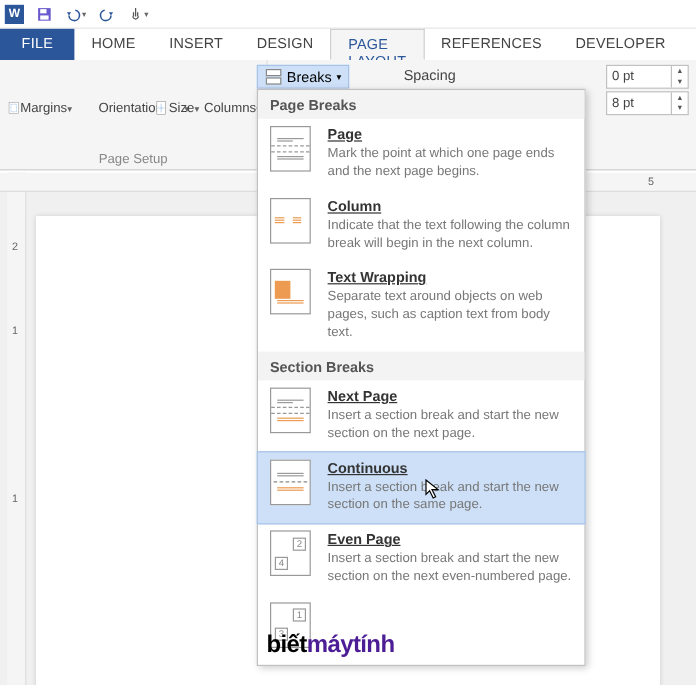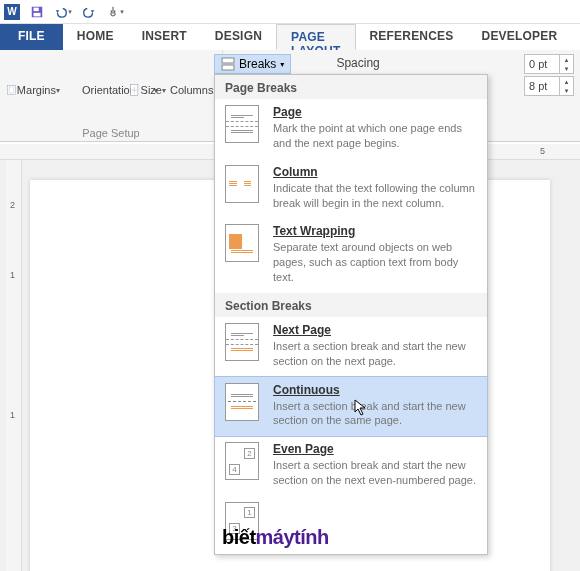--- a/index.html
+++ b/index.html
@@ -6,37 +6,37 @@
 body { background: #fff; width: 580px; height: 571px; overflow: hidden; position: relative; }
 
 
 .titlebar { background: #fff; height: 24px; display: flex; align-items: center; padding: 0 4px; gap: 8px; border-bottom: 1px solid #e0e0e0; }
 .app-icon { width: 16px; height: 16px; background: #2b579a; color: #fff; font-size: 10px; font-weight: bold; display: flex; align-items: center; justify-content: center; }
 .qat-btn { width: 18px; height: 18px; display: flex; align-items: center; justify-content: center; color: #555; cursor: pointer; }
 .qat-btn svg { width: 14px; height: 14px; }
 
 
 .ribbon-tabs { display: flex; background: #fff; height: 26px; font-size: 12px; }
-.ribbon-tab { padding: 5px 14px; color: #444; cursor: pointer; text-transform: uppercase; letter-spacing: 0.2px; font-weight: bold; }
+.ribbon-tab { padding: 5px 14px; color: #444; cursor: pointer; text-transform: uppercase; letter-spacing: 0.2px; }
 .ribbon-tab.file { background: #2b579a; color: #fff; padding: 5px 18px; }
 .ribbon-tab.active { color: #2b579a; border: 1px solid #d0d0d0; border-bottom: 1px solid #f5f5f5; background: #f5f5f5; }
 
 
 .ribbon { background: #f5f5f5; border-bottom: 1px solid #d0d0d0; height: 92px; display: flex; position: relative; }
 .group { display: flex; flex-direction: column; border-right: 1px solid #e0e0e0; padding: 4px 6px 2px; }
 .group-items { display: flex; gap: 4px; flex: 1; }
 .big-btn { display: flex; flex-direction: row; align-items: center; justify-content: flex-start; width: 54px; cursor: pointer; padding-top: 2px; }
 .big-btn .icon { width: 28px; height: 28px; margin-bottom: 2px; }
 .big-btn .label { font-size: 11px; color: #444; text-align: center; line-height: 1.15; }
 .big-btn .caret { font-size: 8px; color: #666; }
 .group-name { font-size: 11px; color: #888; text-align: center; padding-top: 2px; }
 
 .indent-spacing { display: flex; gap: 50px; padding: 6px 30px 0 30px; font-size: 12px; color: #444; flex: 1; position: relative; }
 .spinner-col { position: absolute; right: 6px; top: 4px; display: flex; flex-direction: column; gap: 2px; }
-.spinner { display: flex; align-items: center; border: 1px solid #c0c0c0; background: #fff; height: 20px; font-size: 11px; width: 50px; }
+.spinner { display: flex; align-items: center; border: 1px solid #c0c0c0; background: #fff; height: 20px; font-size: 11px; width: 69px; }
 .spinner span { flex: 1; padding: 0 4px; }
 .spinner .spin-btns { display: flex; flex-direction: column; width: 14px; border-left: 1px solid #c0c0c0; }
 .spinner .spin-btns div { height: 9px; font-size: 7px; text-align: center; line-height: 9px; color: #555; }
 
 
 .breaks-trigger { position: absolute; left: 214px; top: 4px; border: 1px solid #a8c3e8; background: #cde0f7; padding: 2px 6px; font-size: 12px; display: flex; align-items: center; gap: 4px; cursor: pointer; }
 .breaks-trigger svg { width: 14px; height: 14px; }
 
 .dropdown { position: absolute; left: 214px; top: 74px; width: 274px; background: #fff; border: 1px solid #c0c0c0; box-shadow: 2px 2px 6px rgba(0,0,0,0.2); z-index: 100; font-size: 12px; padding-bottom: 6px; }
 .dd-section { padding: 6px 10px 4px; color: #555; font-weight: 600; background: #f3f3f3;}

